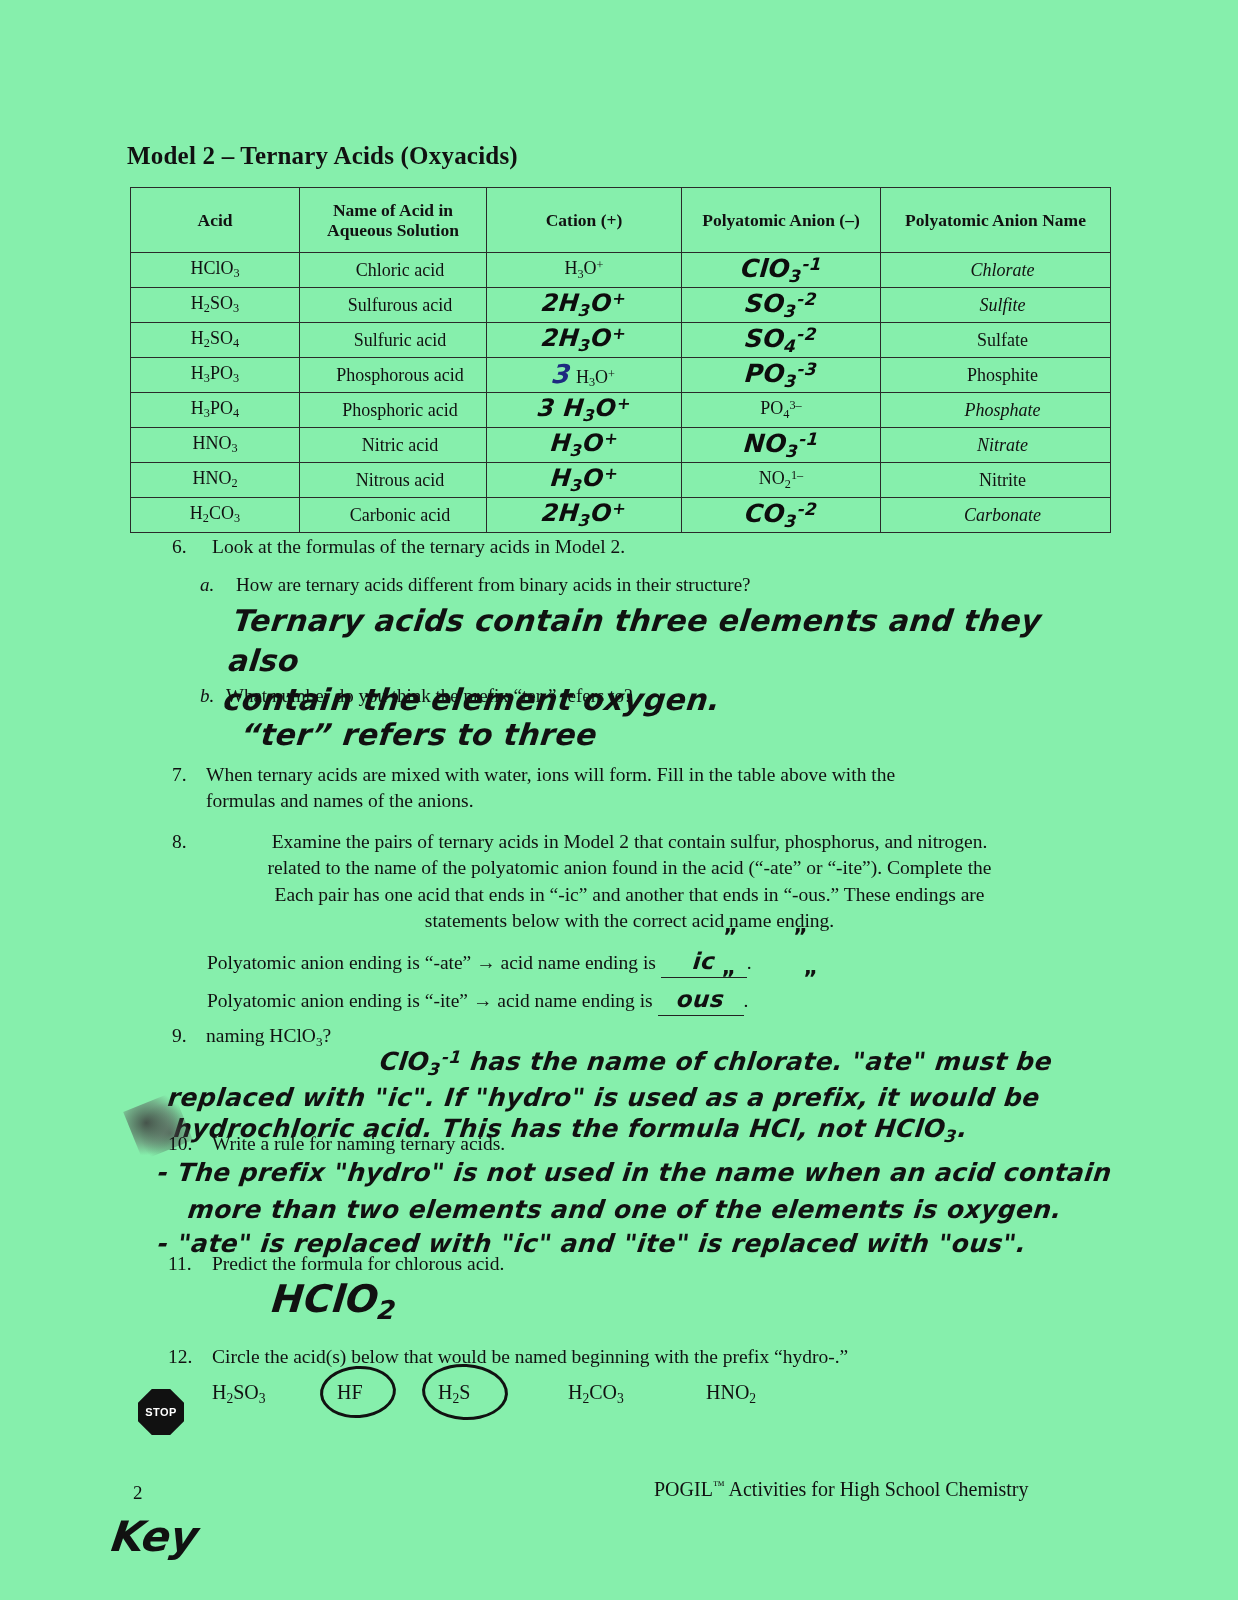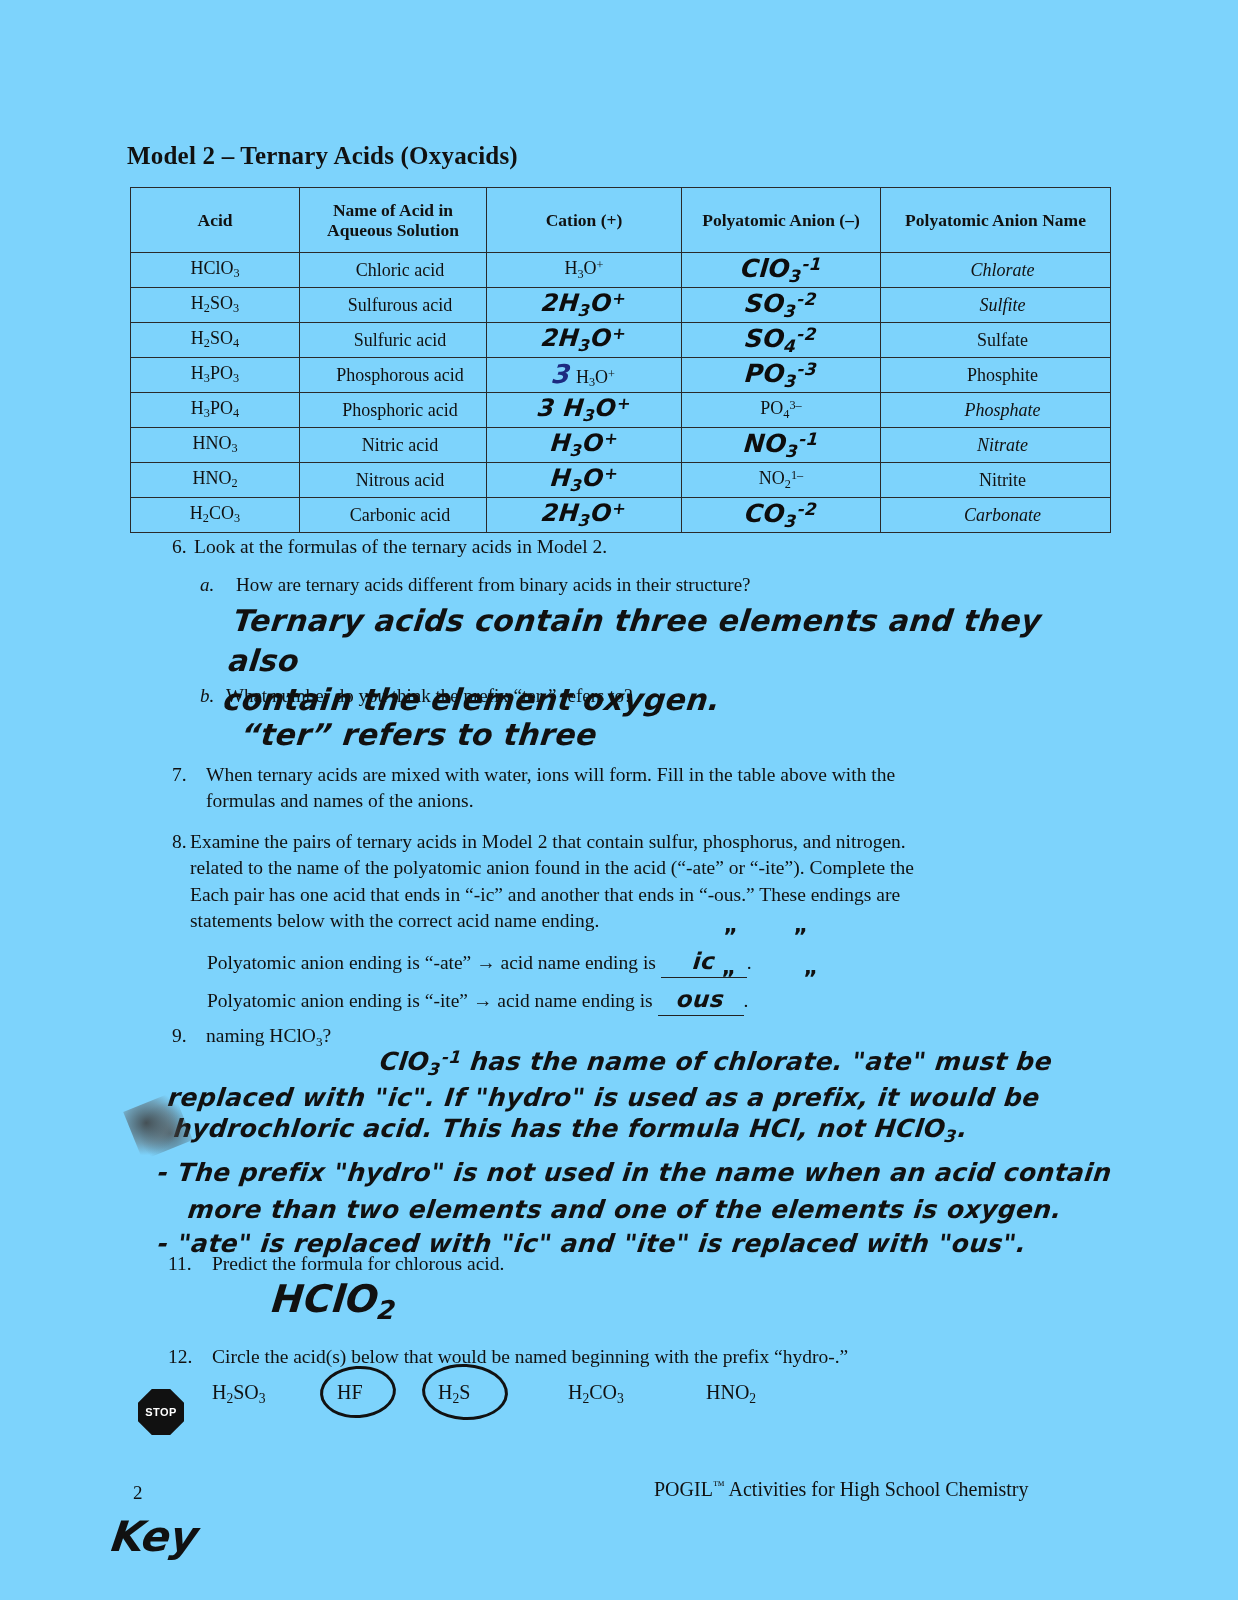--- a/index.html
+++ b/index.html
@@ -12,21 +12,21 @@
     height: 1600px;
     position: relative;
     font-family: "Liberation Serif", "DejaVu Serif", serif;
     color: #111111;
     overflow: hidden;
   }
 
   .page {
     position: absolute;
     inset: 0;
-    background: #7dd3fc;
+    background: #86efac;
   }
 
   
   .model-title {
     position: absolute;
     left: 127px;
     top: 142px;
     font-size: 25px;
     font-weight: bold;
     letter-spacing: 0.2px;
@@ -279,21 +279,21 @@
         <td class="cell-name">Carbonic acid</td>
         <td><span class="hw hw-cation">2H<sub>3</sub>O<sup>+</sup></span></td>
         <td><span class="hw hw-anion">CO<sub>3</sub><sup>-2</sup></span></td>
         <td class="cell-aname italic">Carbonate</td>
       </tr>
     </tbody>
   </table>
 
   <div class="q" style="left:172px; top:534px; width:860px;">
     <span class="num">6.</span>
-    <span class="txt" style="margin-left:22px;">Look at the formulas of the ternary acids in Model 2.</span>
+    <span class="txt" style="margin-left:40px;">Look at the formulas of the ternary acids in Model 2.</span>
   </div>
 
   <div class="q sub-q" style="left:200px; top:572px; width:830px;">
     <span class="num let">a.</span>
     <span class="txt" style="margin-left:36px;">How are ternary acids different from binary acids in their structure?</span>
   </div>
 
   <div class="hand hand-lg" style="left:236px; top:601px; width:880px;">
     <div>Ternary acids contain three elements and they also</div>
     <div>contain the element oxygen.</div>
@@ -309,21 +309,21 @@
   <div class="q" style="left:172px; top:762px; width:870px;">
     <span class="num">7.</span>
     <div style="margin-left:34px;">
       <div>When ternary acids are mixed with water, ions will form. Fill in the table above with the</div>
       <div>formulas and names of the anions.</div>
     </div>
   </div>
 
   <div class="q" style="left:172px; top:829px; width:890px;">
     <span class="num">8.</span>
-    <div style="margin-left:18px;">
+    <div style="margin-left:25px;text-align:center;">
       <div>Examine the pairs of ternary acids in Model 2 that contain sulfur, phosphorus, and nitrogen.</div>
       <div>related to the name of the polyatomic anion found in the acid (“-ate” or “-ite”). Complete the</div>
       <div>Each pair has one acid that ends in “-ic” and another that ends in “-ous.” These endings are</div>
       <div>statements below with the correct acid name ending.</div>
     </div>
   </div>
 
   <div class="q" style="left:207px; top:946px; width:860px;">
     <span>Polyatomic anion ending is “-ate” → acid name ending is</span>
     <span class="blank-line"><span class="ans">ic</span></span>.
@@ -350,20 +350,24 @@
   <div class="hand hand-md" style="left:382px; top:1046px; width:760px;">
     ClO<sub>3</sub><sup>-1</sup> has the name of chlorate. "ate" must be
   </div>
   <div class="hand hand-md" style="left:170px; top:1082px; width:950px;">replaced with "ic". If "hydro" is used as a prefix, it would be</div>
   <div class="hand hand-md" style="left:176px; top:1113px; width:950px;">
     hydrochloric acid. This has the formula HCl, not HClO<sub>3</sub>.
   </div>
 
   <div class="smudge"></div>
 
+  <div class="q" style="left:168px; top:1131px; width:890px;">
+    <span class="num">10.</span>
+    <span class="txt" style="margin-left:44px;">Write a rule for naming ternary acids.</span>
+  </div>
 
   <div class="hand hand-md" style="left:160px; top:1157px; width:970px;">- The prefix "hydro" is not used in the name when an acid contain</div>
   <div class="hand hand-md" style="left:190px; top:1194px; width:940px;">more than two elements and one of the elements is oxygen.</div>
   <div class="hand hand-md" style="left:160px; top:1228px; width:960px;">- "ate" is replaced with "ic" and "ite" is replaced with "ous".</div>
 
   <div class="q" style="left:168px; top:1251px; width:890px;">
     <span class="num">11.</span>
     <span class="txt" style="margin-left:44px;">Predict the formula for chlorous acid.</span>
   </div>
 

